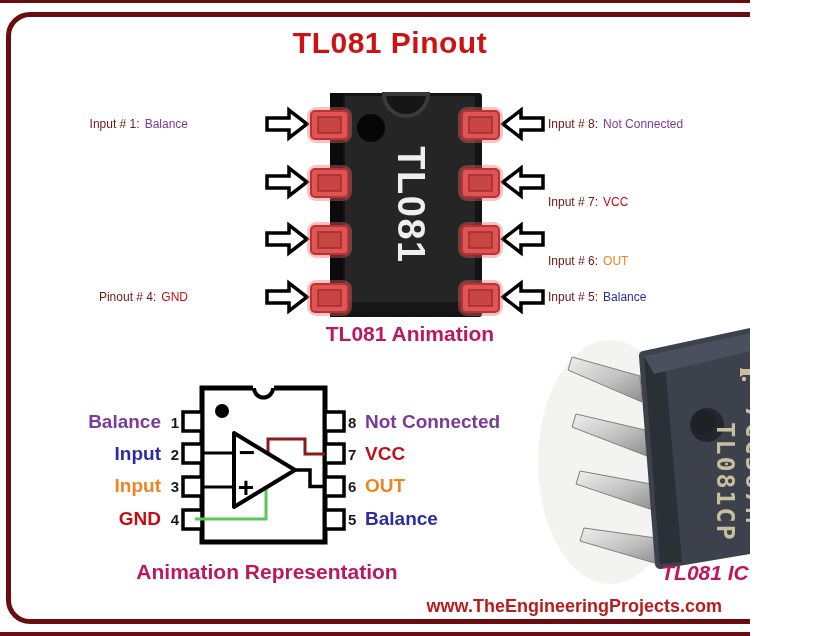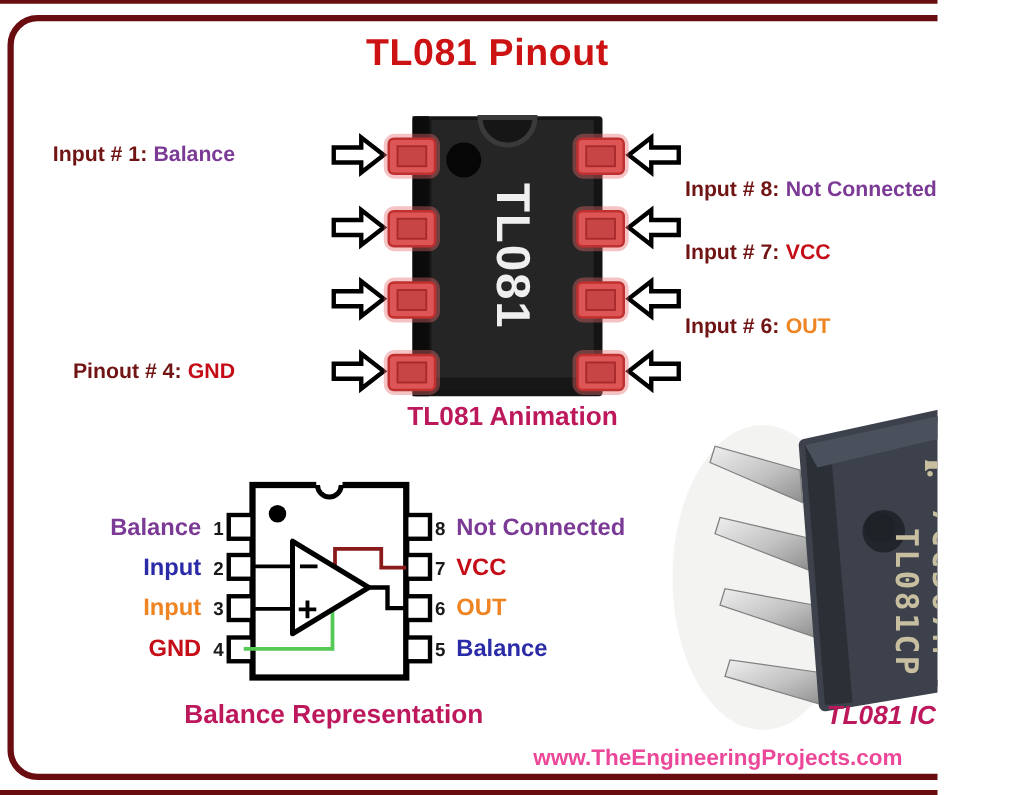--- a/index.html
+++ b/index.html
@@ -14,59 +14,62 @@
   }
   .page-title{
     position:absolute;left:0;top:26px;width:780px;text-align:center;
     font-size:30px;font-weight:bold;color:#CC1212;letter-spacing:0.5px;
   }
   .caption{
     position:absolute;font-weight:bold;font-size:21px;color:#be185d;
     text-align:center;white-space:nowrap;
   }
   .pin-label{
-    position:absolute;font-weight:bold;font-size:17px;white-space:nowrap;
+    position:absolute;font-weight:normal;font-size:12px;white-space:nowrap;
     color:#701414;line-height:22px;
   }
   .pin-label .val{margin-left:5px;}
   .pin-label.left{right:562px;text-align:right;}
   .pin-label.right{left:548px;text-align:left;}
   .arrow{position:absolute;width:46px;height:34px;}
   svg{display:block;overflow:visible;}
   .footer-site{
     position:absolute;right:28px;top:596px;font-weight:bold;font-size:18px;
-    color:#ec4899;white-space:nowrap;
+    color:#b91c1c;white-space:nowrap;
   }
 </style>
 </head>
 <body>
 
 <div class="stage">
 
   <div class="edge-line" style="top:0;height:3px;"></div>
   <div class="edge-line" style="top:632px;height:4px;"></div>
   <div class="frame"></div>
 
   <div class="page-title">TL081 Pinout</div>
 
   <div class="pin-label left" style="top:113px;">
     <span>Input # 1:</span><span class="val" style="color: rgb(123, 58, 150);">Balance</span>
   </div>
   <div class="pin-label left" style="top:286px;">
     <span>Pinout # 4:</span><span class="val" style="color: rgb(196, 13, 23);">GND</span>
   </div>
 
-  <div class="pin-label right" style="top:113px;margin-top:28px;">
+  <div class="pin-label right" style="top:113px;">
     <span>Input # 8:</span><span class="val" style="color: rgb(123, 58, 150);">Not Connected</span>
   </div>
   <div class="pin-label right" style="top:171px;margin-top:20px;">
     <span>Input # 7:</span><span class="val" style="color: rgb(196, 13, 23);">VCC</span>
   </div>
   <div class="pin-label right" style="top:228px;margin-top:22px;">
     <span>Input # 6:</span><span class="val" style="color: rgb(238, 132, 34);">OUT</span>
+  </div>
+  <div class="pin-label right" style="top:286px;">
+    <span>Input # 5:</span><span class="val" style="color: rgb(43, 43, 168);">Balance</span>
   </div>
 
   <svg class="arrow" style="left:264px;top:107px;" viewBox="0 0 46 34">
       <polygon points="3,11 25,11 25,3 43,17 25,31 25,23 3,23" fill="#ffffff" stroke="#000000" stroke-width="3.5"></polygon>
     </svg>
   <svg class="arrow" style="left:264px;top:165px;" viewBox="0 0 46 34">
       <polygon points="3,11 25,11 25,3 43,17 25,31 25,23 3,23" fill="#ffffff" stroke="#000000" stroke-width="3.5"></polygon>
     </svg>
   <svg class="arrow" style="left:264px;top:222px;" viewBox="0 0 46 34">
       <polygon points="3,11 25,11 25,3 43,17 25,31 25,23 3,23" fill="#ffffff" stroke="#000000" stroke-width="3.5"></polygon>
@@ -206,21 +209,21 @@
       <text x="263" y="82" font-size="15" fill="#1a1a1a">7</text>
       <text x="263" y="114" font-size="15" fill="#1a1a1a">6</text>
       <text x="263" y="147" font-size="15" fill="#1a1a1a">5</text>
       <text x="280" y="50" font-size="19" style="fill: rgb(123, 58, 150);">Not Connected</text>
       <text x="280" y="82" font-size="19" style="fill: rgb(196, 13, 23);">VCC</text>
       <text x="280" y="114" font-size="19" style="fill: rgb(238, 132, 34);">OUT</text>
       <text x="280" y="147" font-size="19" style="fill: rgb(43, 43, 168);">Balance</text>
     </g>
   </svg>
 
-  <div class="caption" style="left:117px;top:560px;width:300px;">Balance Representation</div>
+  <div class="caption" style="left:117px;top:560px;width:300px;">Animation Representation</div>
 
   <svg style="position:absolute;left:548px;top:312px;" width="256" height="256" viewBox="0 0 256 256">
     <defs>
       <linearGradient id="pinGrad" x1="0" y1="0" x2="1" y2="1">
         <stop offset="0" stop-color="#EFEFEF"></stop>
           <stop offset="0.55" stop-color="#C2C2C2"></stop>
           <stop offset="1" stop-color="#8E8E8E"></stop>
       </linearGradient>
     </defs>
     <ellipse cx="62" cy="150" rx="72" ry="122" fill="#F3F3F1"></ellipse>

